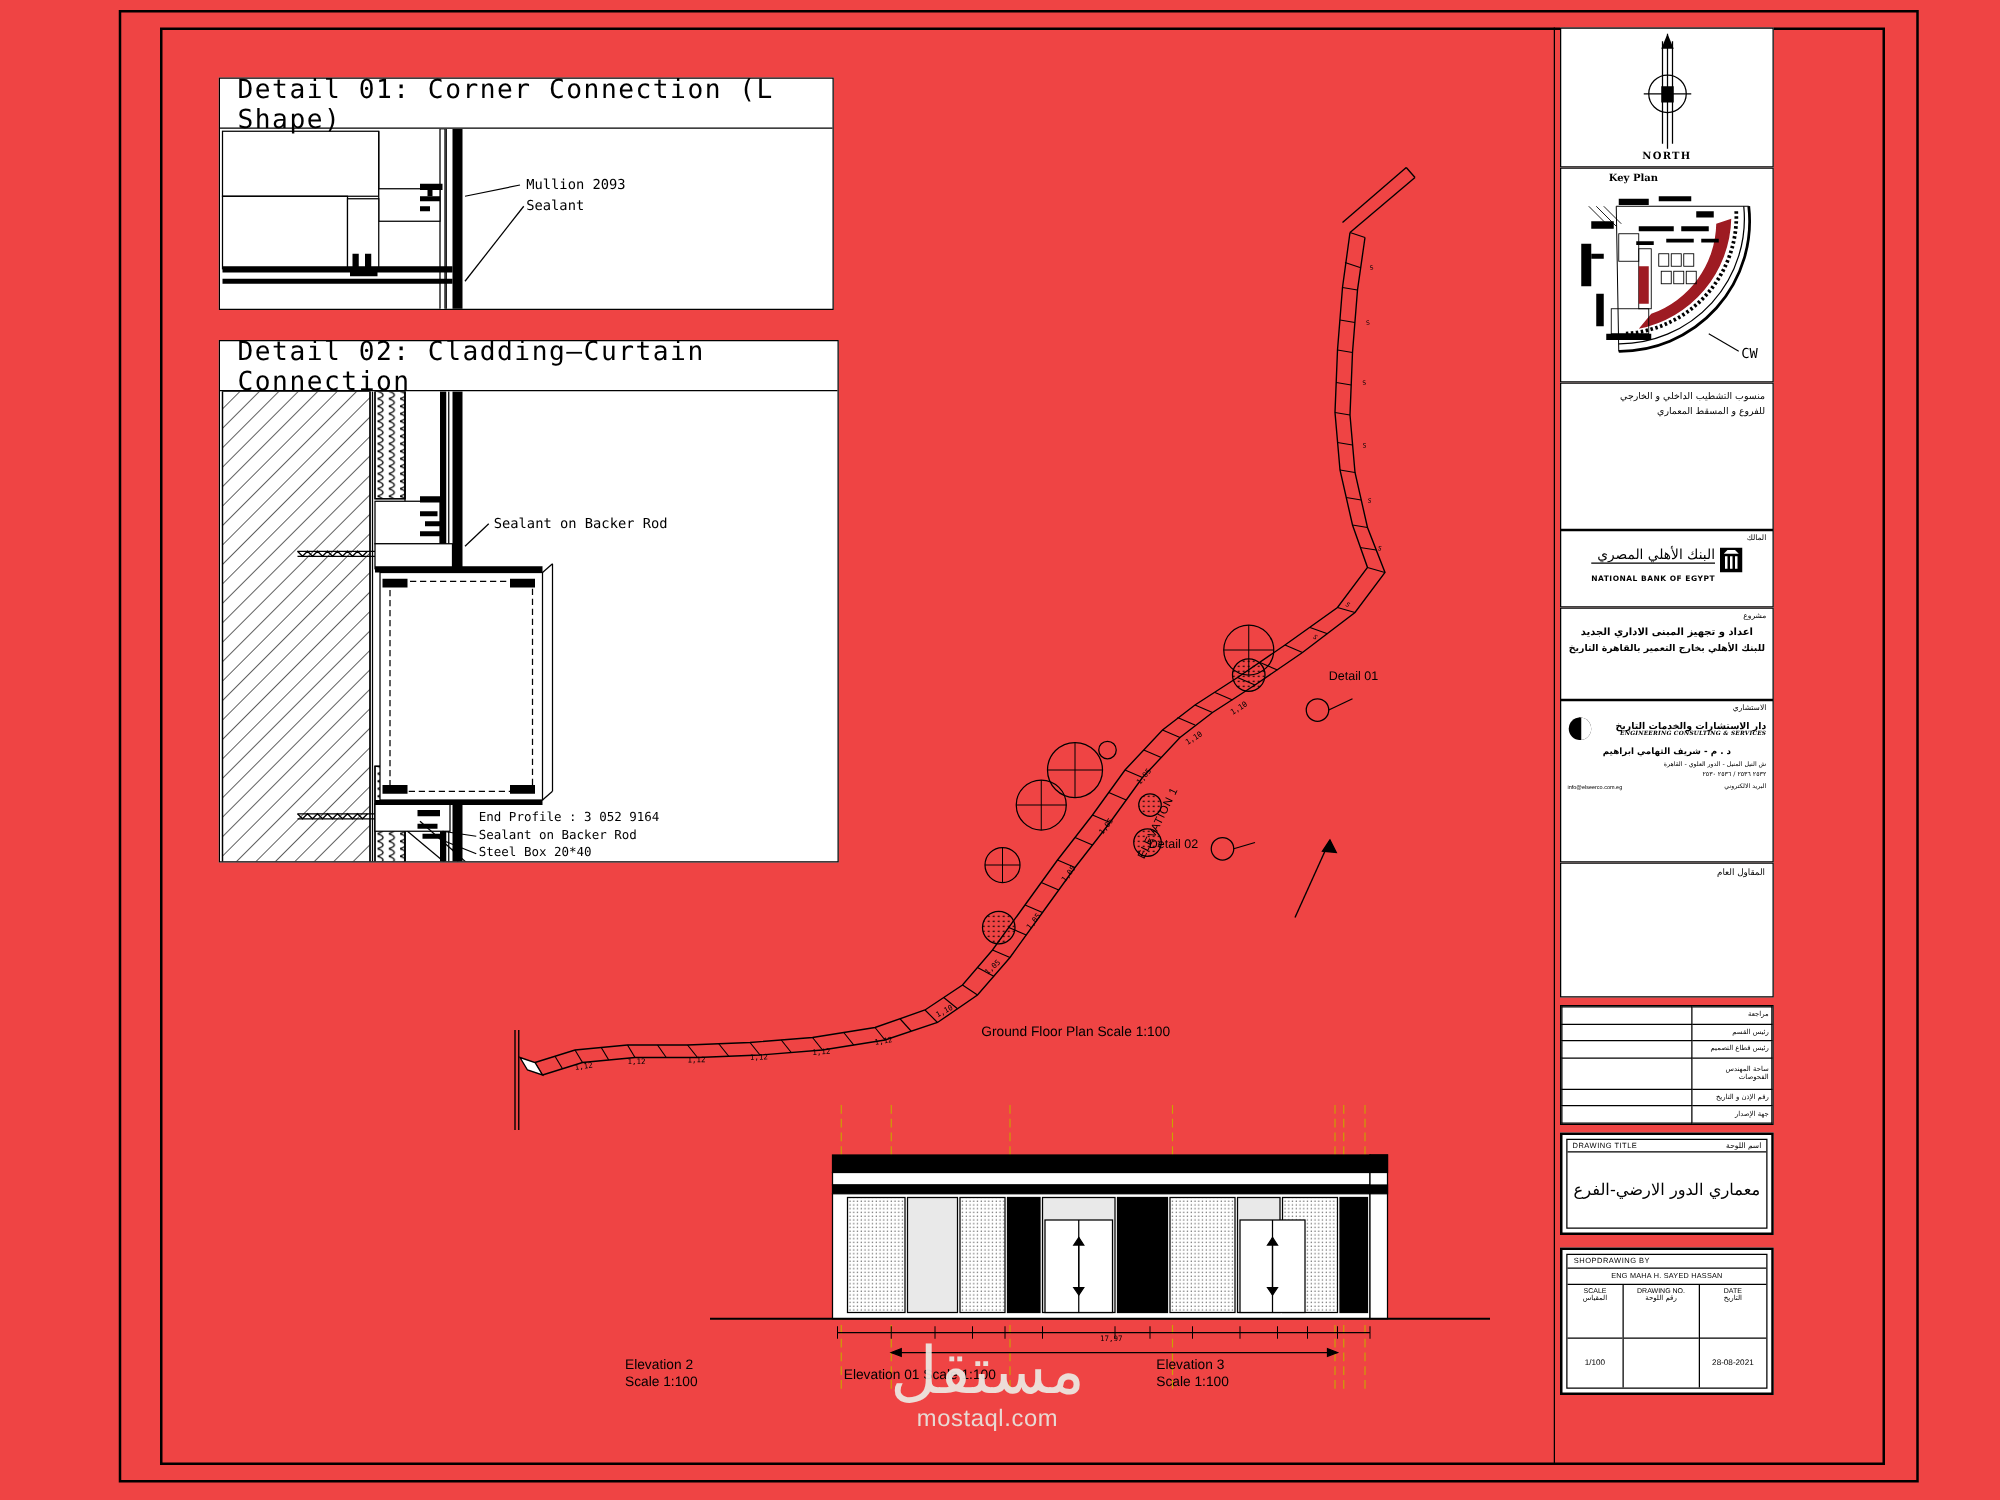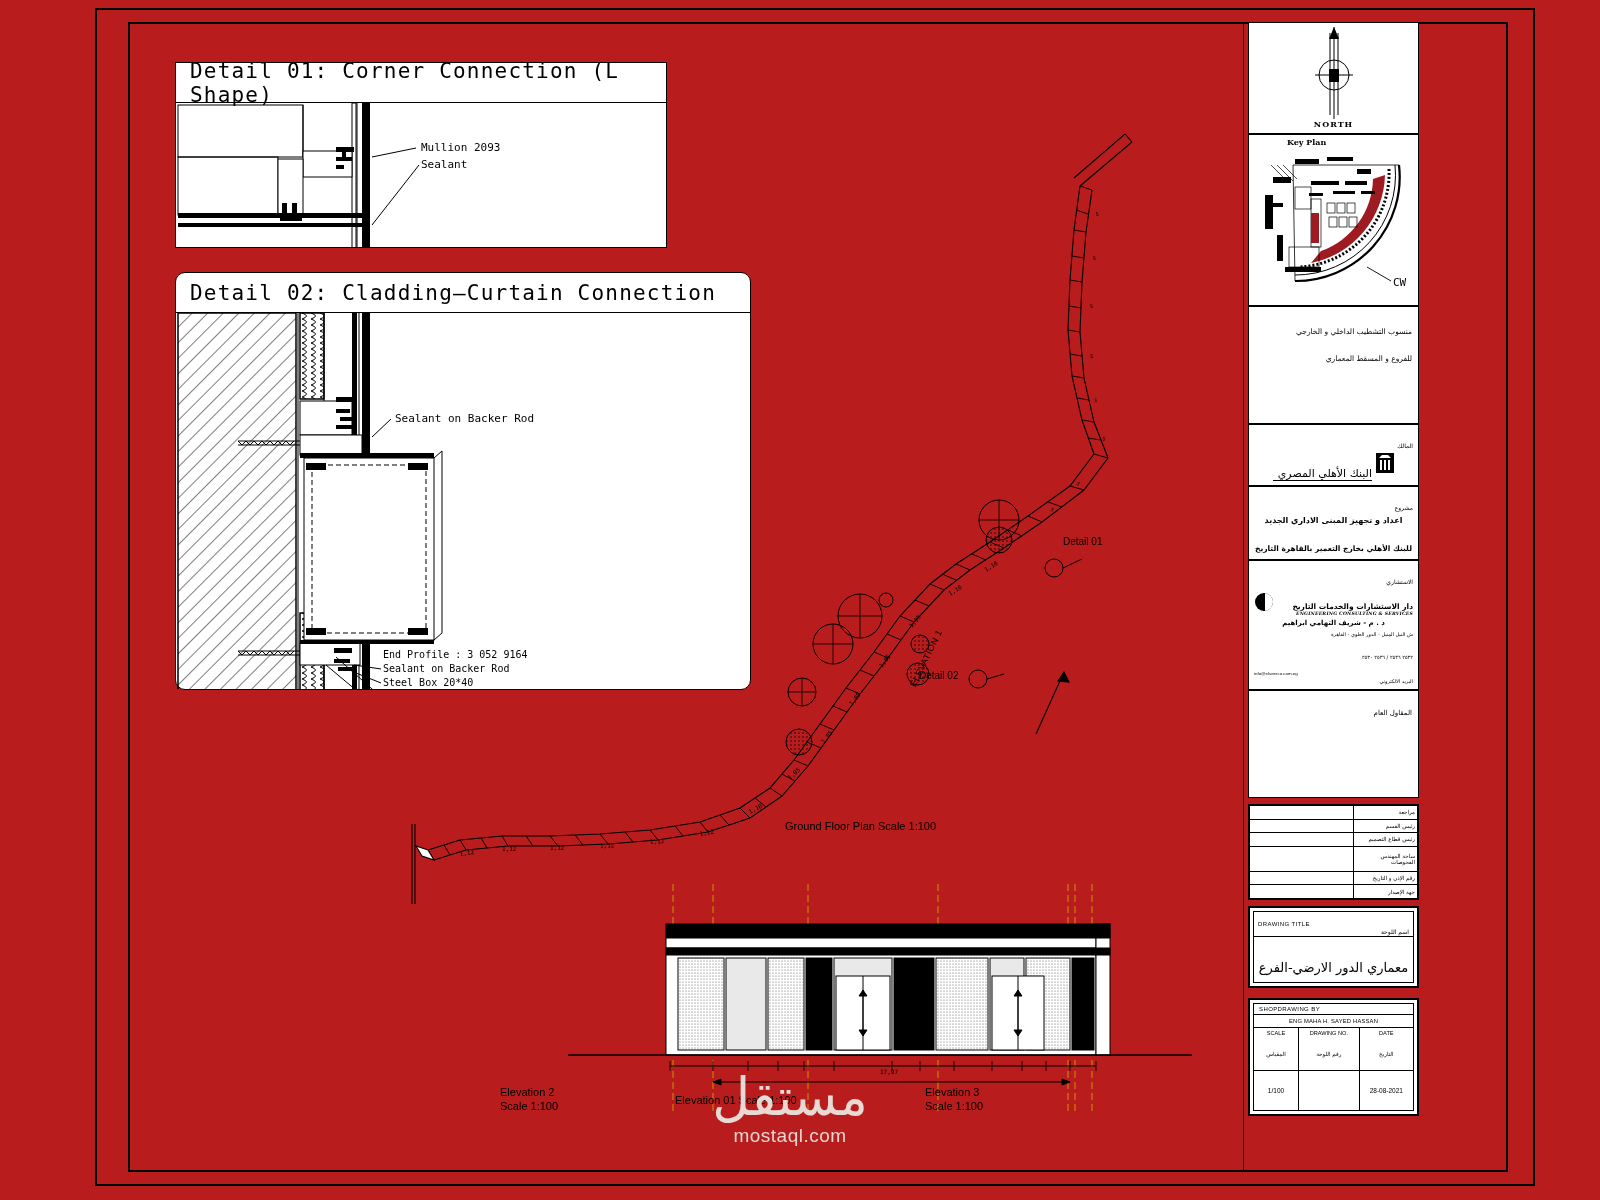--- a/index.html
+++ b/index.html
@@ -1,51 +1,51 @@
 <!DOCTYPE html>
 <html><head>
 <meta charset="utf-8">
 <style>
   html,body{margin:0;padding:0;background:#ffffff;}
   body{width:1600px;height:1200px;font-family:"Liberation Sans",sans-serif;overflow:hidden;}
-  #sheet{position:relative;width:1600px;height:1200px;background:#b91c1c;text-decoration:underline;}
+  #sheet{position:relative;width:1600px;height:1200px;background:#ef4444;text-decoration:underline;}
 
   
   .outer-border{position:absolute;left:95px;top:8px;width:1440px;height:1178px;border:2px solid #000;box-sizing:border-box;}
   .inner-border{position:absolute;left:128px;top:22px;width:1380px;height:1150px;border:2px solid #000;box-sizing:border-box;}
 
   
   .cad{font-family:"DejaVu Sans Mono",monospace;color:#000;}
 
   
   .detail-box{position:absolute;border:1.6px solid #000;box-sizing:border-box;background:#fff;}
   .detail-title{position:absolute;left:0;top:0;right:0;height:40px;border-bottom:1.6px solid #000;
     display:flex;align-items:center;box-sizing:border-box;padding-left:14px;}
   .detail-title span{font-family:"DejaVu Sans Mono",monospace;font-size:21px;letter-spacing:1.2px;color:#000;}
 
   #detail01{left:175px;top:62px;width:492px;height:186px;}
-  #detail02{left:175px;top:272px;width:576px;height:418px;border-radius:10px;}
+  #detail02{left:175px;top:272px;width:496px;height:418px;}
 
   .d-body{position:absolute;left:0;right:0;bottom:0;top:40px;overflow:hidden;}
 
   
   .lbl{position:absolute;font-family:"DejaVu Sans Mono",monospace;font-size:11px;white-space:nowrap;color:#000;}
   .lbl-s{font-size:10px;}
 
   
   #planarea{position:absolute;left:130px;top:24px;width:1108px;height:1146px;}
 
   .plan-note{position:absolute;font-family:"Liberation Sans",sans-serif;font-size:11px;color:#000;white-space:nowrap;}
   .det-call{position:absolute;font-family:"Liberation Sans",sans-serif;font-size:10px;color:#000;white-space:nowrap;}
 
   
   #titleblock{position:absolute;left:1243px;top:22px;width:179px;height:1150px;border-left:1.6px solid #000;box-sizing:border-box;padding-left:16px;}
   .tb-cell{position:absolute;left:4px;width:171px;border:1.3px solid #000;box-sizing:border-box;background:#fff;}
   .tb-lab{font-size:7px;font-family:"Liberation Sans",sans-serif;color:#000;}
-  .ar{font-family:"DejaVu Sans",sans-serif;direction:rtl;color:#000;margin-top:15px;}
+  .ar{font-family:"DejaVu Sans",sans-serif;direction:rtl;color:#000;}
 
   .north-label{position:absolute;left:0;right:0;bottom:4px;text-align:center;font-family:"DejaVu Serif",serif;
     font-size:8px;font-weight:bold;letter-spacing:1px;color:#000;}
 
   .keyplan-t{position:absolute;left:4px;top:2px;font-family:"DejaVu Serif",serif;font-size:8px;font-weight:bold;color:#000;margin-left:34px;}
 
   .nbe-en{font-family:"DejaVu Sans",sans-serif;font-size:6px;font-weight:bold;letter-spacing:.4px;color:#000;}
 
   
   table.tb{border-collapse:collapse;width:100%;height:100%;}

